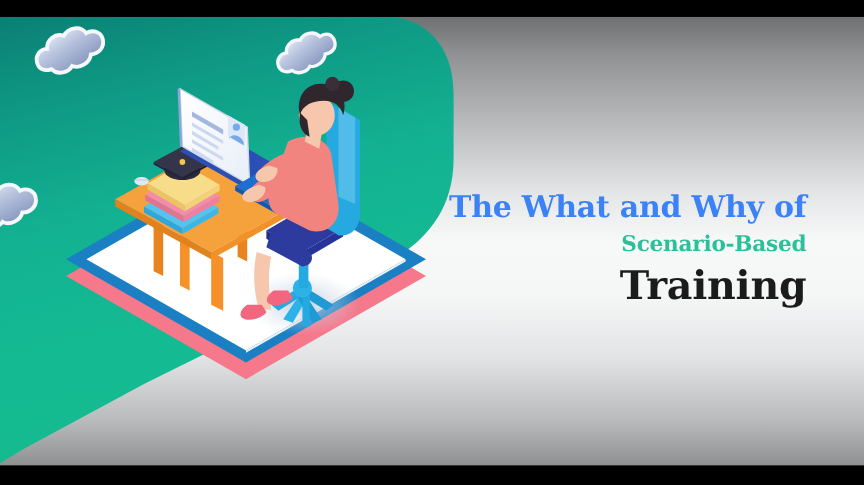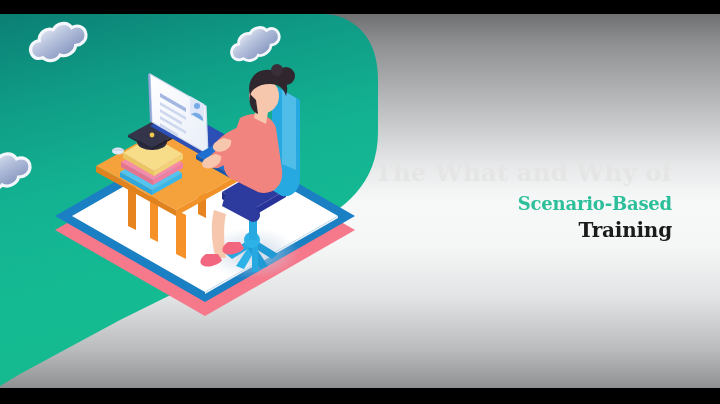--- a/index.html
+++ b/index.html
@@ -30,23 +30,23 @@
 
   
   .title{
     position:absolute;right:48px;top:157px;width:300px;
     text-align:right;z-index:30;
     font-family:"DejaVu Serif",serif;
     font-weight:bold;
     line-height:1.30;
     letter-spacing:-0.2px;
   }
-  .title .l1{display:block;font-size:25px;color:#e5e5e5;}
+  .title .l1{display:block;font-size:25px;color:#3b82f6;}
   .title .l2{display:block;font-size:18px;color:#2dbf9a;margin-top:2px;}
-  .title .l3{display:block;font-size:20px;color:#1b1b1b;margin-top:2px;}
+  .title .l3{display:block;font-size:33px;color:#1b1b1b;margin-top:2px;}
 </style>
 </head>
 <body>
 
 <div class="stage">
 
   <div class="bg-right"></div>
 
   <div class="teal-wrap">
     <svg class="teal-svg" width="400" height="374" viewBox="0 0 400 374" xmlns="http://www.w3.org/2000/svg">

